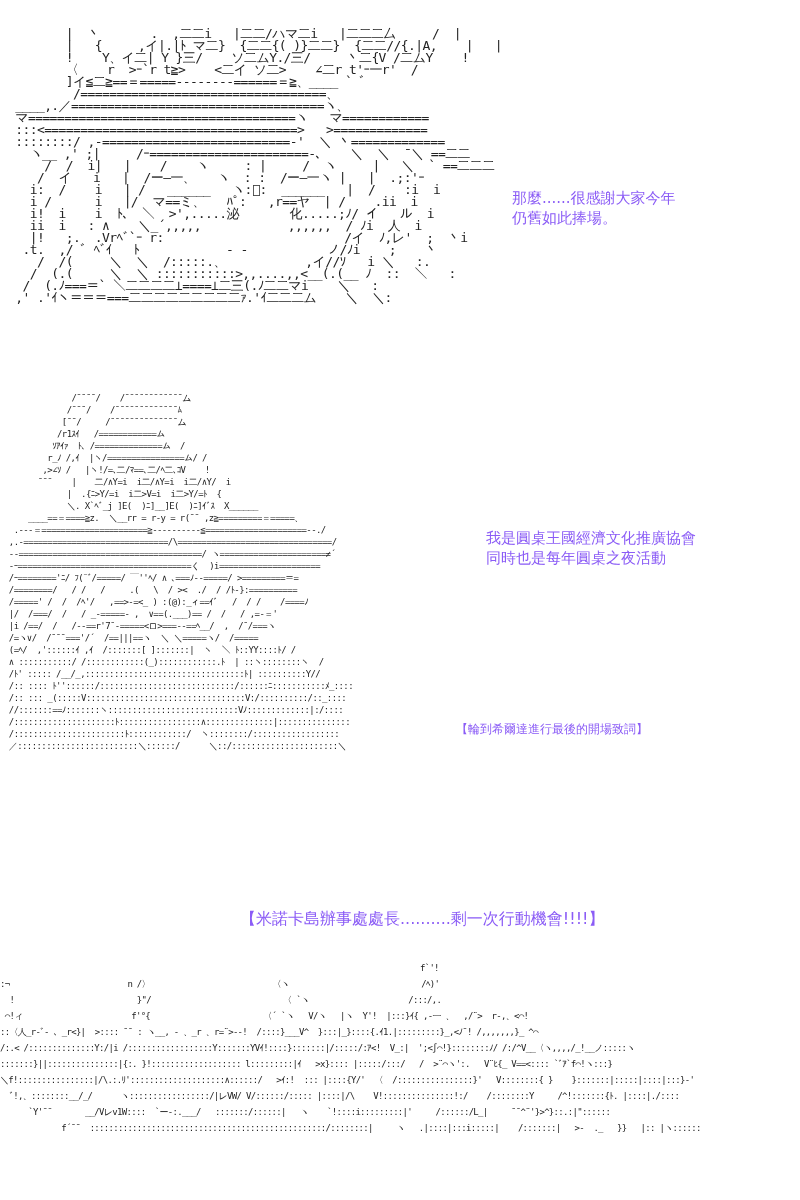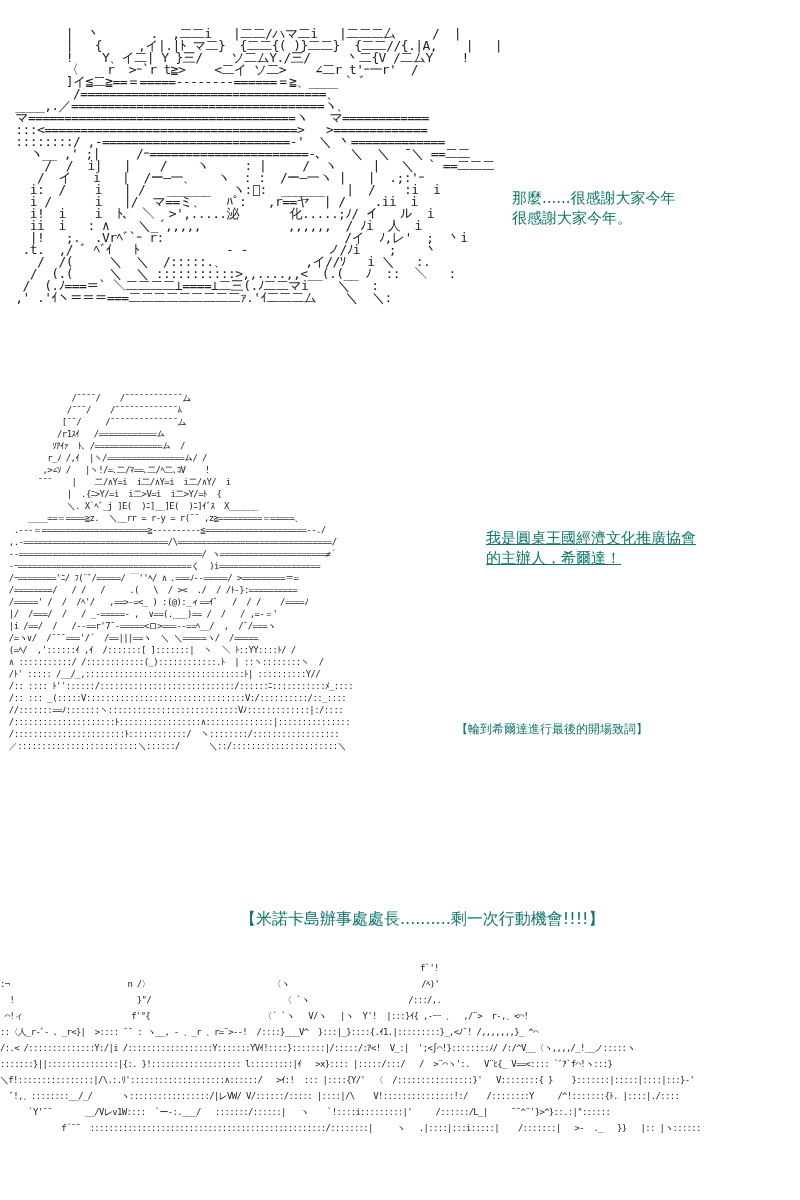--- a/index.html
+++ b/index.html
@@ -1,23 +1,23 @@
 <!DOCTYPE html>
 <html><head>
 <meta charset="utf-8">
 <style>
   html, body { margin:0; padding:0; background:#ffffff; }
   body { width:800px; height:1200px; position:relative; overflow:hidden; color:#000; font-family:"DejaVu Sans", sans-serif; }
   .aa { position:absolute; margin:0; white-space:pre; font-family:"DejaVu Sans Mono", monospace; color:#222; line-height:12px; }
   .aa1 { left:8px; top:28px; font-size:13px; letter-spacing:-0.6px; }
   .aa2 { left:4px; top:392px; font-size:9px; letter-spacing:-0.6px; }
   .aa3 { left:0px; top:960px; font-size:9px; letter-spacing:-0.7px; line-height:16px; }
-  .caption { position:absolute; font-size:15px; line-height:20px; color:#0f766e; font-family:"DejaVu Sans", sans-serif; }
+  .caption { position:absolute; font-size:15px; line-height:20px; color:#8b5cf6; font-family:"DejaVu Sans", sans-serif; }
   .cap1 { left:512px; top:188px; }
-  .cap2 { left:486px; top:528px;text-decoration:underline; }
+  .cap2 { left:486px; top:528px; }
   .cap3 { left:456px; top:719px; font-size:12px; }
   .cap4 { left:240px; top:909px; font-size:16px; }
   .cap div { white-space:nowrap; }
 </style>
 </head>
 <body>
 
 <pre class="aa aa1">        |  丶       .  ,二二i   |二二/ハマ二i   |二二二厶     /  |
         |   {     ,イ|.|ﾄ マ二}  {二二{( )}二二}  {二二//{.|A,    |   |
         !    Y、イ二| Y }三/    ソ二ムY./三/     丶二{V /二ムY    !
@@ -37,21 +37,21 @@
    ii  i   : ∧    ＼_´,,,,,            ,,,,,,  / ﾉi  人  i
    |!   ;.  .Vrﾍﾞ`ｰ r:                         /イ  ﾉ,レ'  ;  丶i
   .t.  ,/ ﾞ ﾍﾞｲ   ﾄ            - -           ノ/ﾉi    ;    丶
     /  /(     ＼  ＼  /:::::.、           ,イ//ｿ   i ＼   :.
    /  (.(     ＼  ＼ :::::::::::&gt;,,....,,&lt;__(.(__ ﾉ  ::  ＼   :
   /  (.ﾉ===＝` ＼二二二二⊥====⊥二三(.ﾉ二二マi    ＼   :
  ,' .'ｲヽ＝＝＝===二二二二二二二二二ｧ.'ｲ二二二ム    ＼  ＼:</pre>
 
 <div class="caption cap1 cap">
   <div>那麼......很感謝大家今年</div>
-  <div>很感謝大家今年。</div>
+  <div>仍舊如此捧場。</div>
 </div>
 
 <pre class="aa aa2">              /¯¯¯¯/    /¯¯¯¯¯¯¯¯¯¯¯¯ム
              /¯¯¯/    /¯¯¯¯¯¯¯¯¯¯¯¯¯ﾑ
             [¯¯/     /¯¯¯¯¯¯¯¯¯¯¯¯¯¯ム
            /r1ｽｲ   /============ム
           ｿｱｲｧ  ﾄ、/==============ム  /
          r_ﾉ /,ｲ  |ヽ/================ム/ /
         ,&gt;∠ｿ /   |ヽ!/=､二/ﾏ==､二/ﾍ二､ｺV    !
        ¯¯¯    |  ゝ二/∧Y=i  i二/∧Y=i  i二/∧Y/  i
@@ -73,21 +73,21 @@
  /ﾄ' ::::: /__/_,:::::::::::::::::::::::::::::::::ﾄ| ::::::::::Y//
  /:: :::: ﾄ''::::::/::::::::::::::::::::::::::::/::::::ﾆ:::::::::::ﾒ_::::
  /:: ::: _(:::::V:::::::::::::::::::::::::::::::::V:/::::::::::/::_::::
  //:::::::==ﾉ:::::::ヽ:::::::::::::::::::::::::::Vﾉ:::::::::::::|:/::::
  /:::::::::::::::::::::ﾄ:::::::::::::::::∧::::::::::::::|:::::::::::::::
  /:::::::::::::::::::::::ﾄ::::::::::::/  ヽ::::::::/::::::::::::::::::
  ／:::::::::::::::::::::::::＼::::::/      ＼::/::::::::::::::::::::::＼</pre>
 
 <div class="caption cap2 cap">
   <div>我是圓桌王國經濟文化推廣協會</div>
-  <div>的主辦人，希爾達！</div>
+  <div>同時也是每年圓桌之夜活動</div>
 </div>
 
 <div class="caption cap3">【輪到希爾達進行最後的開場致詞】</div>
 
 <div class="caption cap4">【米諾卡島辦事處處長..........剩一次行動機會!!!!】</div>
 
 <pre class="aa aa3">                                                                                         f`'!
 :¬                         n /〉                          〈ヽ                            /ﾍ)'
   !                          }"/                            〈 `ヽ                     /:::/,.
  ⌒!ィ                       f'°{                        〈´ `ヽ   V/ヽ   |ヽ  Y'!  |:::}ｲ{ ,-一 、  ,/¨&gt;  r-,、&lt;⌒!

